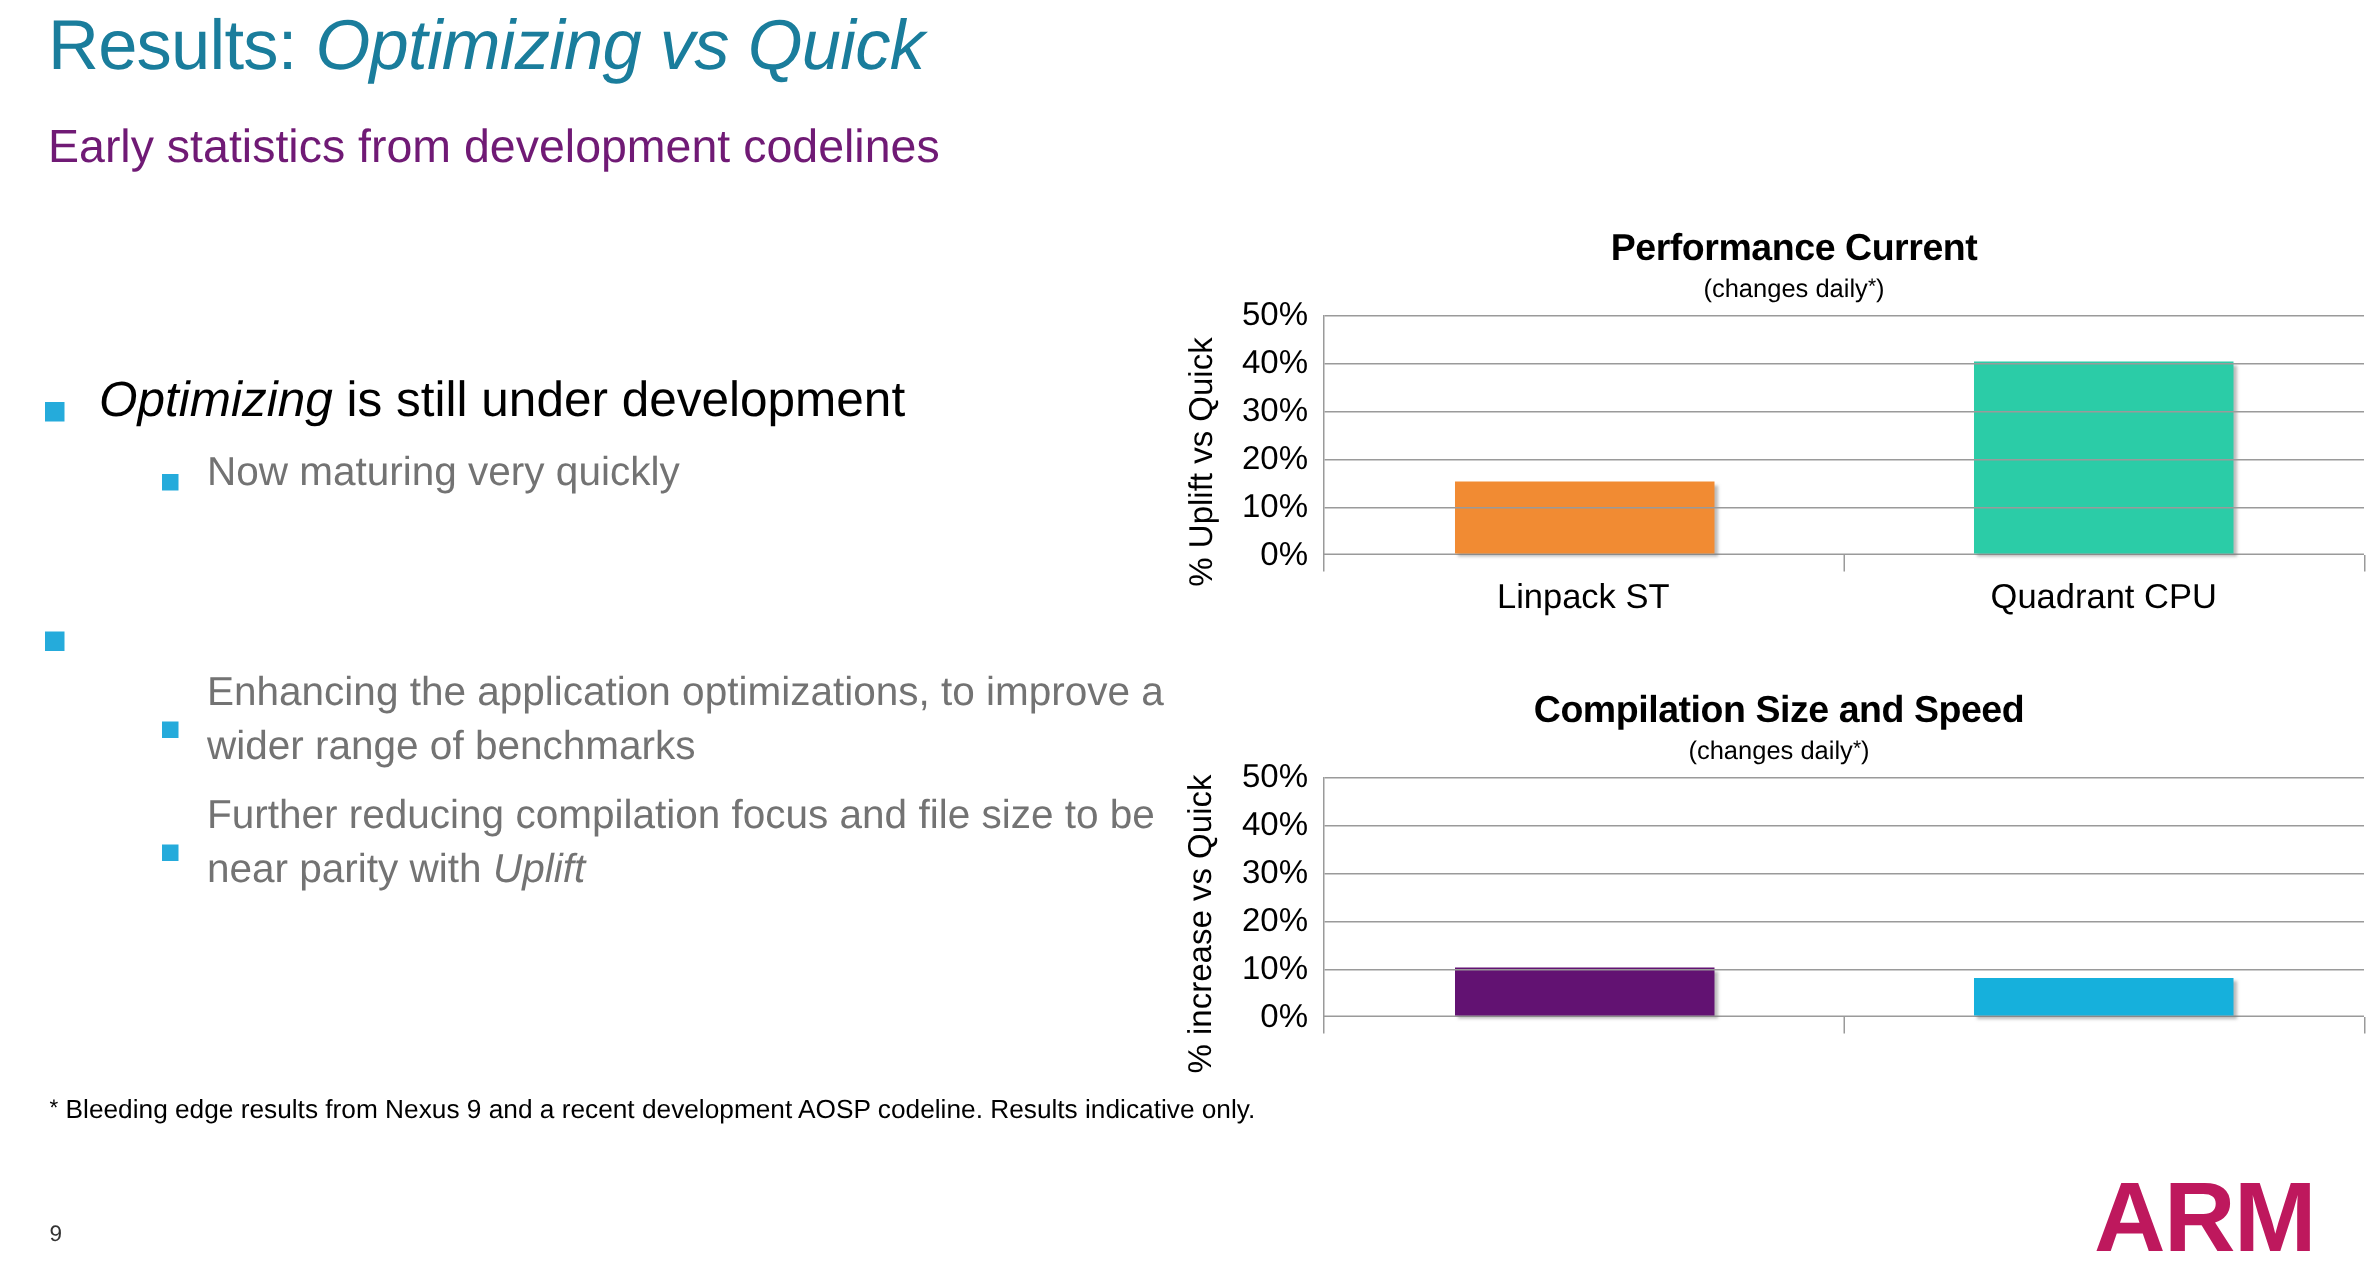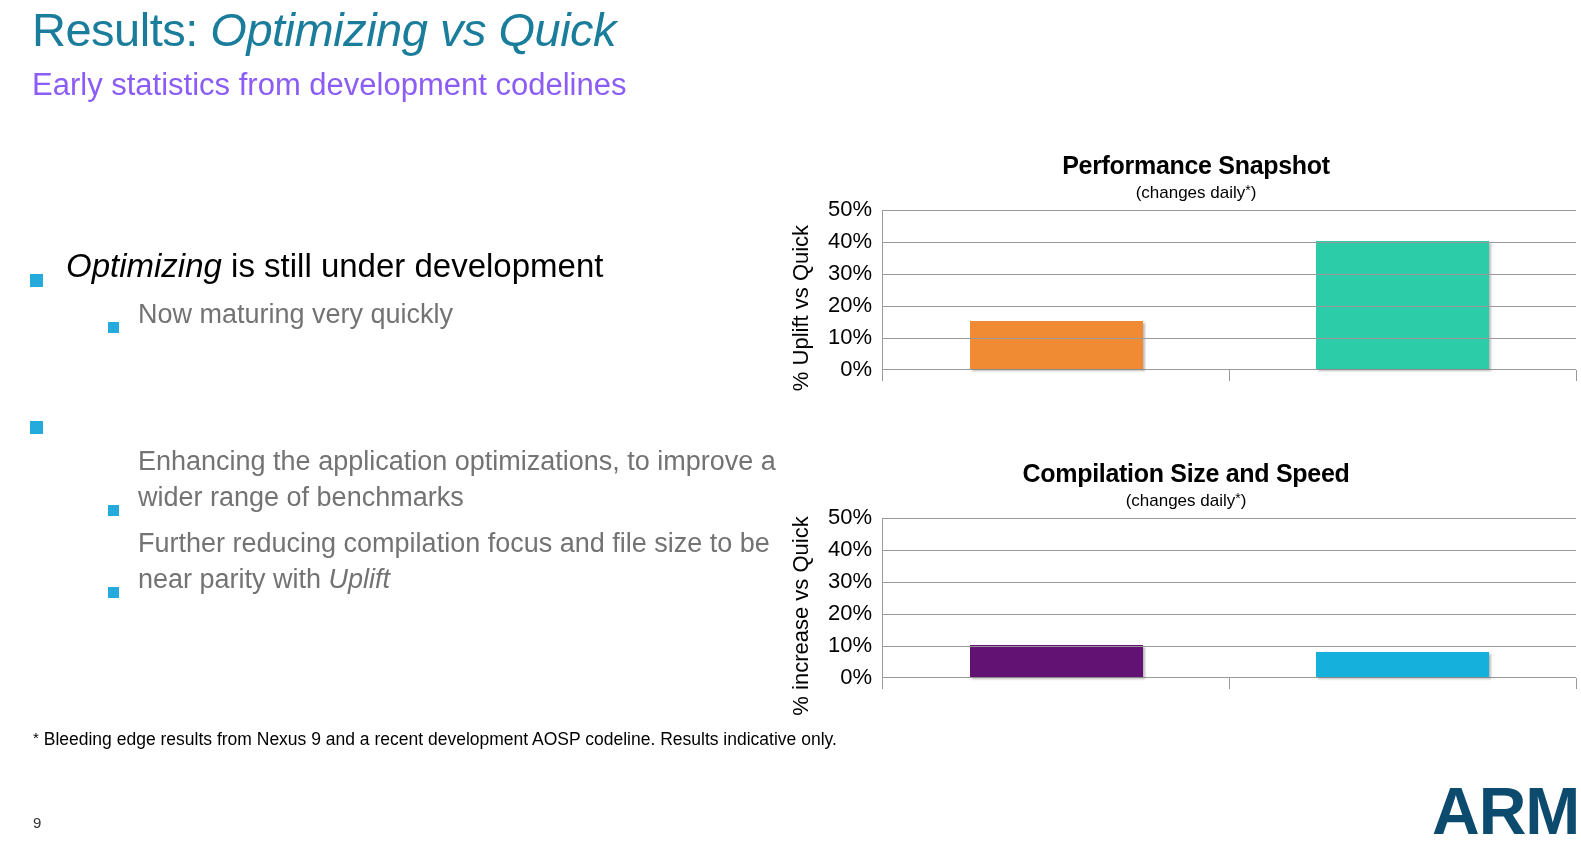--- a/index.html
+++ b/index.html
@@ -21,36 +21,36 @@
   #slide-title {
     font-size: 47px;
     color: #1a7d9c;
     letter-spacing: -0.5px;
     white-space: nowrap;
     line-height: 1.18;
   }
   #slide-title .em { font-style: italic; }
   #slide-subtitle {
     font-size: 31px;
-    color: #8b5cf6;
-    white-space: nowrap;
-    margin-top: 11px;
+    color: #701a75;
+    white-space: nowrap;
+    margin-top: 24px;
     line-height: 1.1;
   }
 
   
   #body-bullets {
     position: absolute;
     left: 30px;
     top: 245px;
     width: 760px;
   }
   .bullet-row {
     display: flex;
-    align-items: flex-end;
+    align-items: center;
   }
   .bullet-l1 { margin-top: 22px; }
   .bullet-l1:first-child { margin-top: 0; }
   .bullet-l2 { margin-top: 10px; }
 
   .bullet-marker {
     flex: 0 0 auto;
     background: #25abdb;
   }
   .bullet-l1 > .bullet-marker {
@@ -97,24 +97,23 @@
     color: #333;
   }
 
   
   #arm-logo {
     position: absolute;
     left: 1396px;
     top: 778px;
     font-size: 66px;
     font-weight: bold;
-    color: #0c4a6e;
+    color: #be185d;
     letter-spacing: -1px;
     line-height: 1;
-    margin-left: 36px;
   }
 
   
   .chart {
     position: absolute;
   }
   #chart-performance { left: 786px; top: 152px; width: 790px; height: 260px; }
   #chart-compilation { left: 786px; top: 460px; width: 790px; height: 255px; }
 
   .chart-title {
@@ -270,21 +269,21 @@
   </div>
 
   <div class="bullet-row bullet-l2">
     <span class="bullet-marker"></span>
     <span class="bullet-text-l2"><span>Further reducing compilation focus and file size to be near parity with </span><span class="ital">Uplift</span></span>
   </div>
 
 </div>
 
 <div class="chart" id="chart-performance">
-  <div class="chart-title">Performance Snapshot</div>
+  <div class="chart-title">Performance Current</div>
   <div class="chart-subtitle"><span>(changes daily</span><span class="star">*</span><span>)</span></div>
   <div class="chart-body">
     <div class="y-axis-title">
         <span>% Uplift vs Quick</span>
       </div>
     <div class="y-ticks">
         <div class="y-tick-label" style="top: 0px;">50%</div>
         <div class="y-tick-label" style="top: 32px;">40%</div>
         <div class="y-tick-label" style="top: 64px;">30%</div>
         <div class="y-tick-label" style="top: 96px;">20%</div>
@@ -304,20 +303,24 @@
         <div class="gridline" style="top: 32px;"></div>
         <div class="gridline" style="top: 64px;"></div>
         <div class="gridline" style="top: 96px;"></div>
         <div class="gridline" style="top: 128px;"></div>
       </div>
     <div class="axis-ticks">
         <div class="axis-tick" style="left: 0%;"></div>
         <div class="axis-tick" style="left: 50%;"></div>
         <div class="axis-tick" style="left: 100%;"></div>
       </div>
+    <div class="cat-labels">
+        <div class="cat-label">Linpack ST</div>
+        <div class="cat-label">Quadrant CPU</div>
+      </div>
   </div>
 </div>
 
 <div class="chart" id="chart-compilation">
   <div class="chart-title">Compilation Size and Speed</div>
   <div class="chart-subtitle"><span>(changes daily</span><span class="star">*</span><span>)</span></div>
   <div class="chart-body">
     <div class="y-axis-title">
         <span>% increase vs Quick</span>
       </div>

